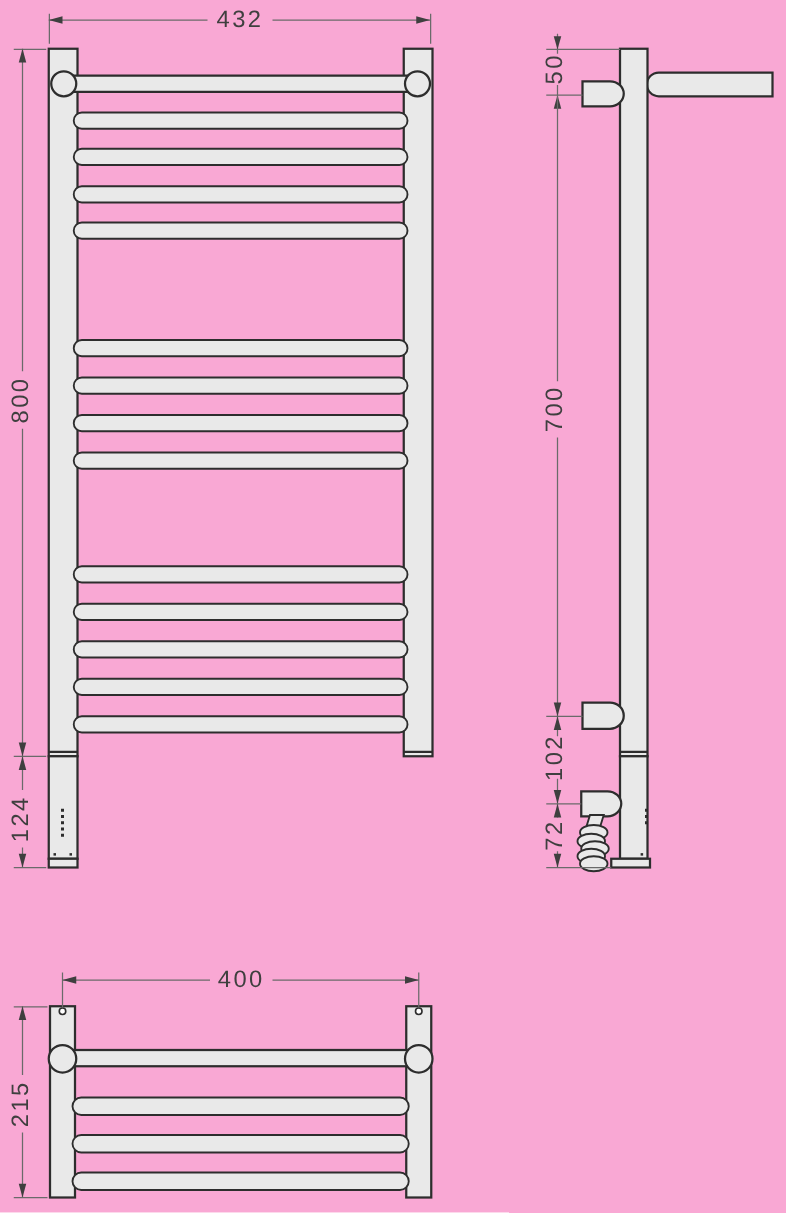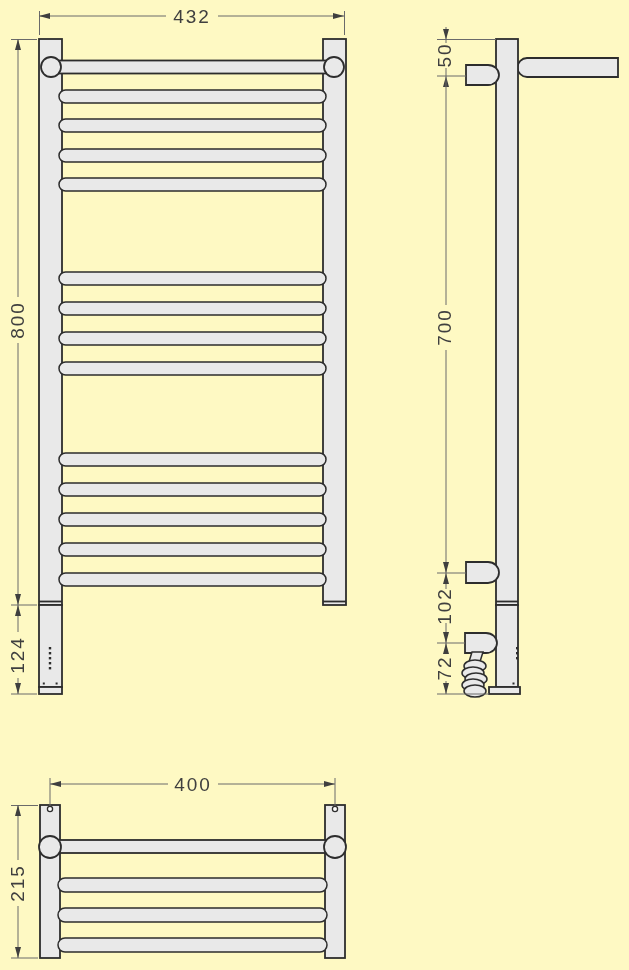--- a/index.html
+++ b/index.html
@@ -1,16 +1,16 @@
 <!DOCTYPE html>
 <html><head>
 <meta charset="utf-8">
 <style>
   html,body{margin:0;padding:0;background:#ffffff;}
-  .stage{position:relative;width:629px;height:970px;background:#fef9c3;overflow:hidden;
+  .stage{position:relative;width:629px;height:970px;background:#f9a8d4;overflow:hidden;
          font-family:"Liberation Sans", sans-serif;}
   svg{position:absolute;left:0;top:0;}
   .part{fill:#e9e9e9;stroke:#2d2d2d;stroke-width:1.8;}
   .part-thin{fill:#e9e9e9;stroke:#2d2d2d;stroke-width:1.5;}
   .hole{fill:#ffffff;stroke:#2d2d2d;stroke-width:1.3;}
   .dot{fill:#2d2d2d;stroke:none;}
   .dim{stroke:#6a6a6a;stroke-width:1;fill:none;}
   .arrow{fill:#3f3f3f;stroke:none;}
   .dim-text{font-family:"Liberation Sans", sans-serif;font-size:19px;letter-spacing:2px;
             fill:#3f3f3f;text-anchor:middle;}

